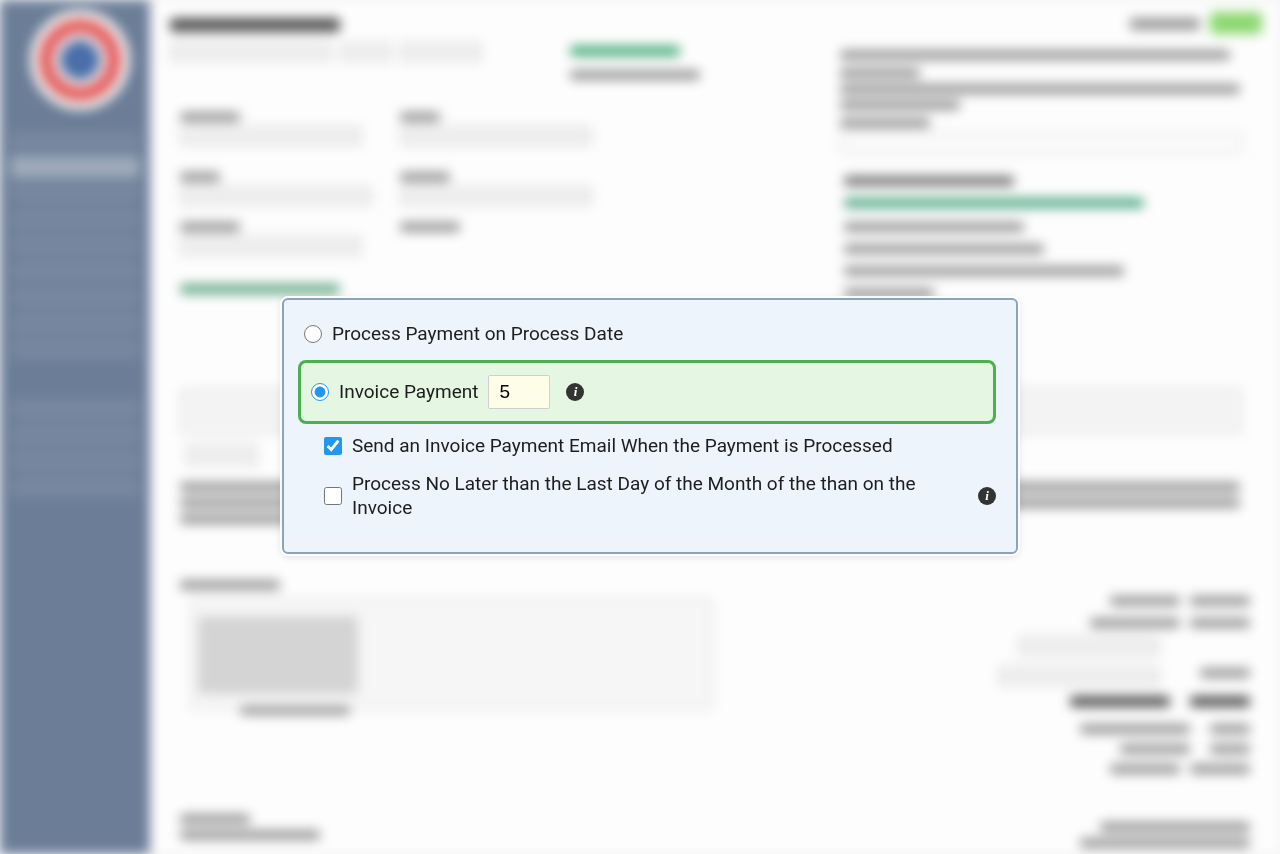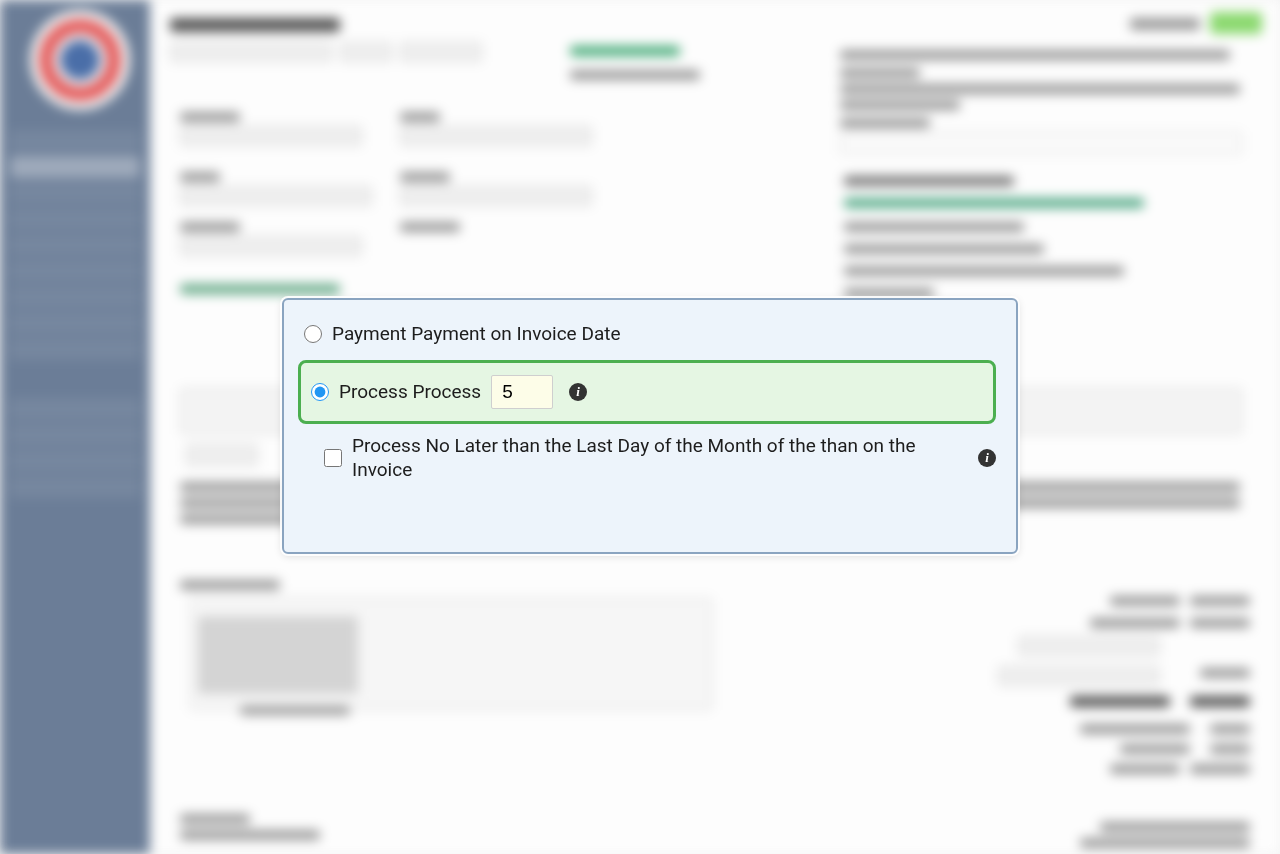--- a/index.html
+++ b/index.html
@@ -137,30 +137,34 @@
     <div class="line" style="left:30px;top:830px;width:140px;height:10px"></div>
     <div class="line" style="right:30px;top:822px;width:150px;height:10px"></div>
     <div class="line" style="right:30px;top:838px;width:170px;height:10px"></div>
   </div>
 </div>
 
 <div class="panel">
 
   <label class="row">
     <input type="radio" name="pay" style="">
-    <span>Payment Payment on Invoice Date</span>
+    <span>Process Payment on Process Date</span>
   </label>
 
   <div class="row highlight">
     <input type="radio" name="pay" checked="" style="">
-    <span>Process Process</span>
+    <span>Invoice Payment</span>
     <input class="days-input" value="5" style="">
     <span class="info-icon">i</span>
   </div>
 
+  <label class="row indent">
+    <input type="checkbox" checked="" style="">
+    <span>Send an Invoice Payment Email When the Payment is Processed</span>
+  </label>
 
   <label class="row indent">
     <input type="checkbox" style="">
     <span>Process No Later than the Last Day of the Month of the than on the Invoice</span>
     <span class="info-icon">i</span>
   </label>
 
 
 </div>
 

